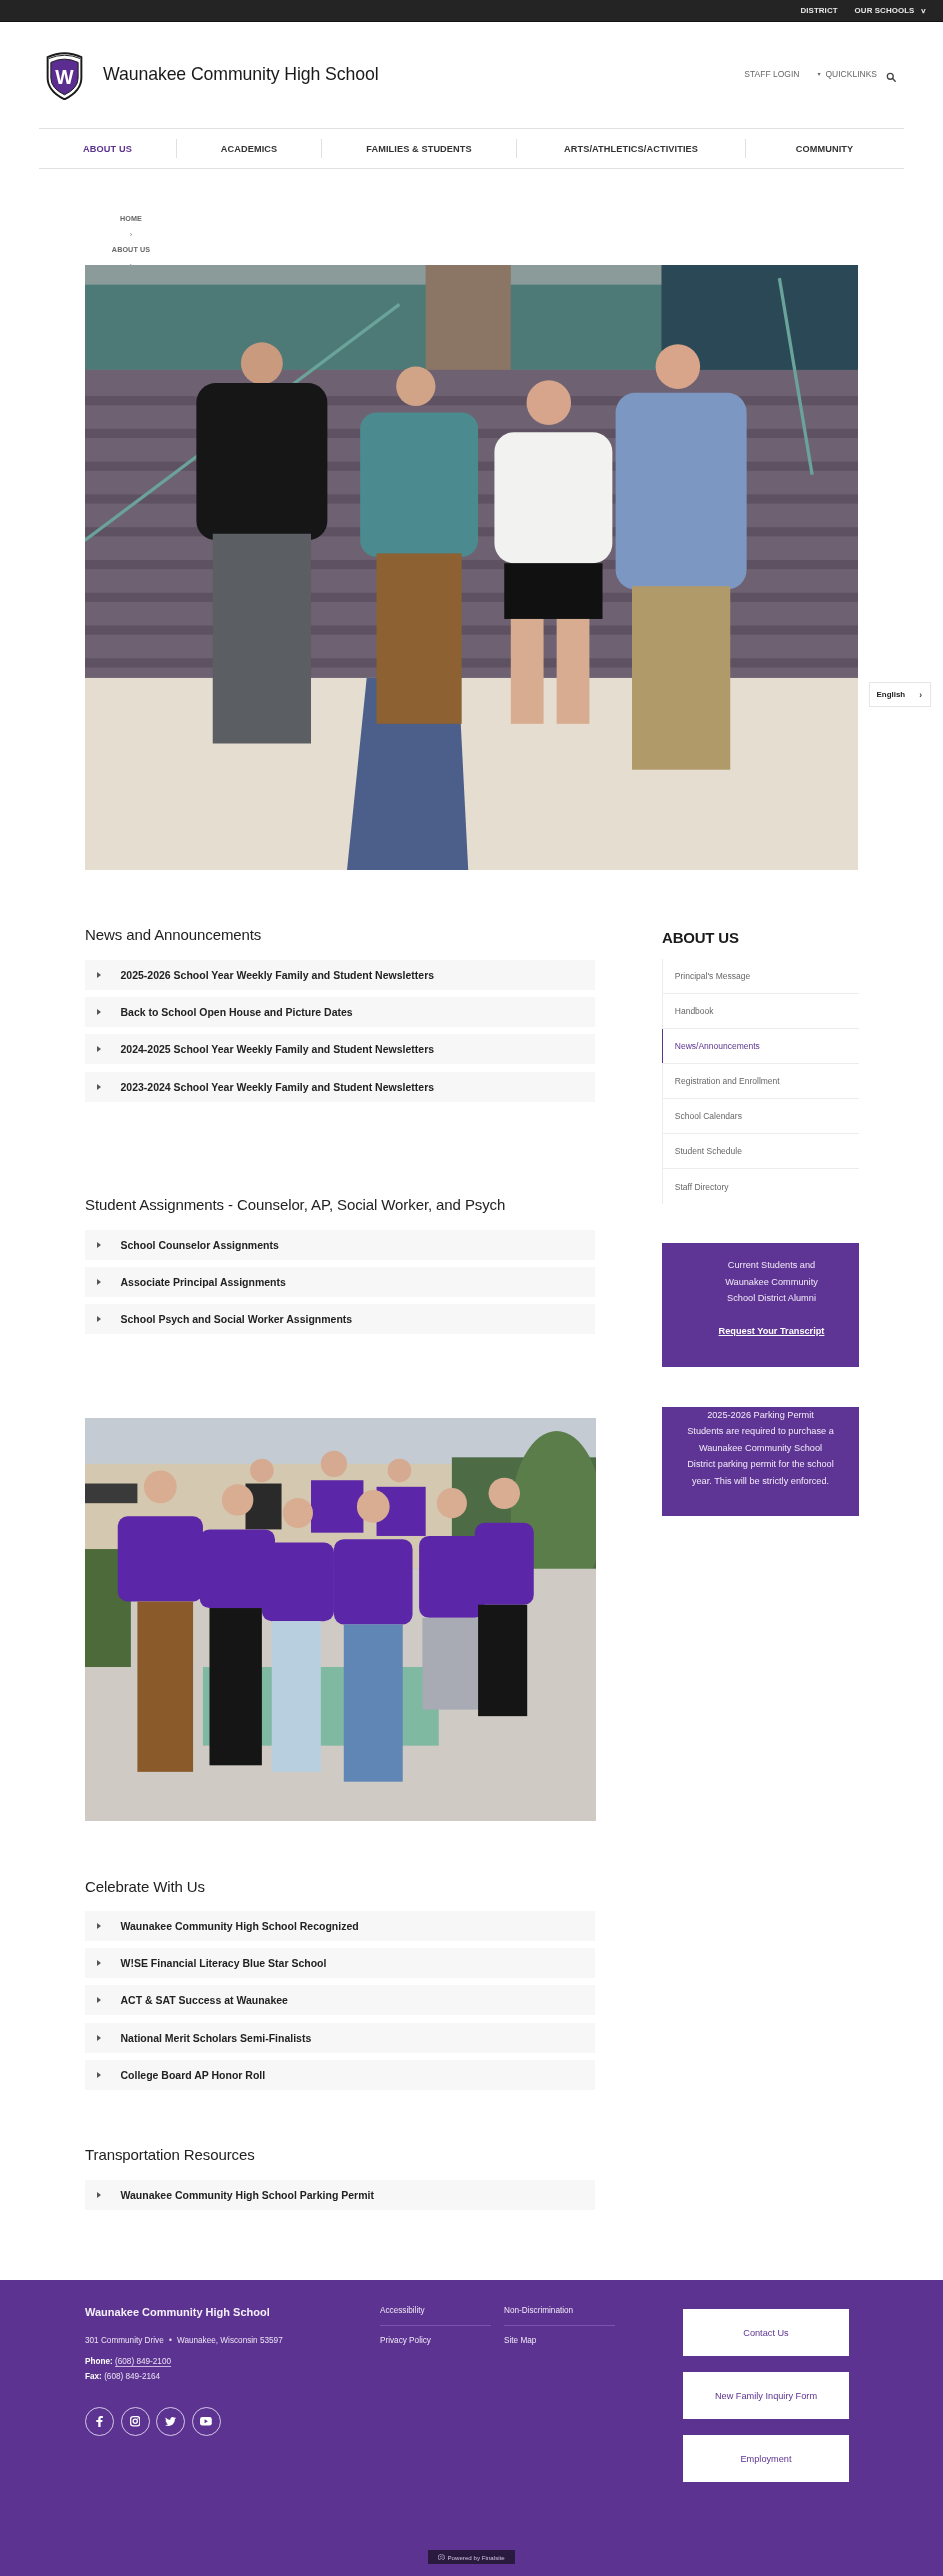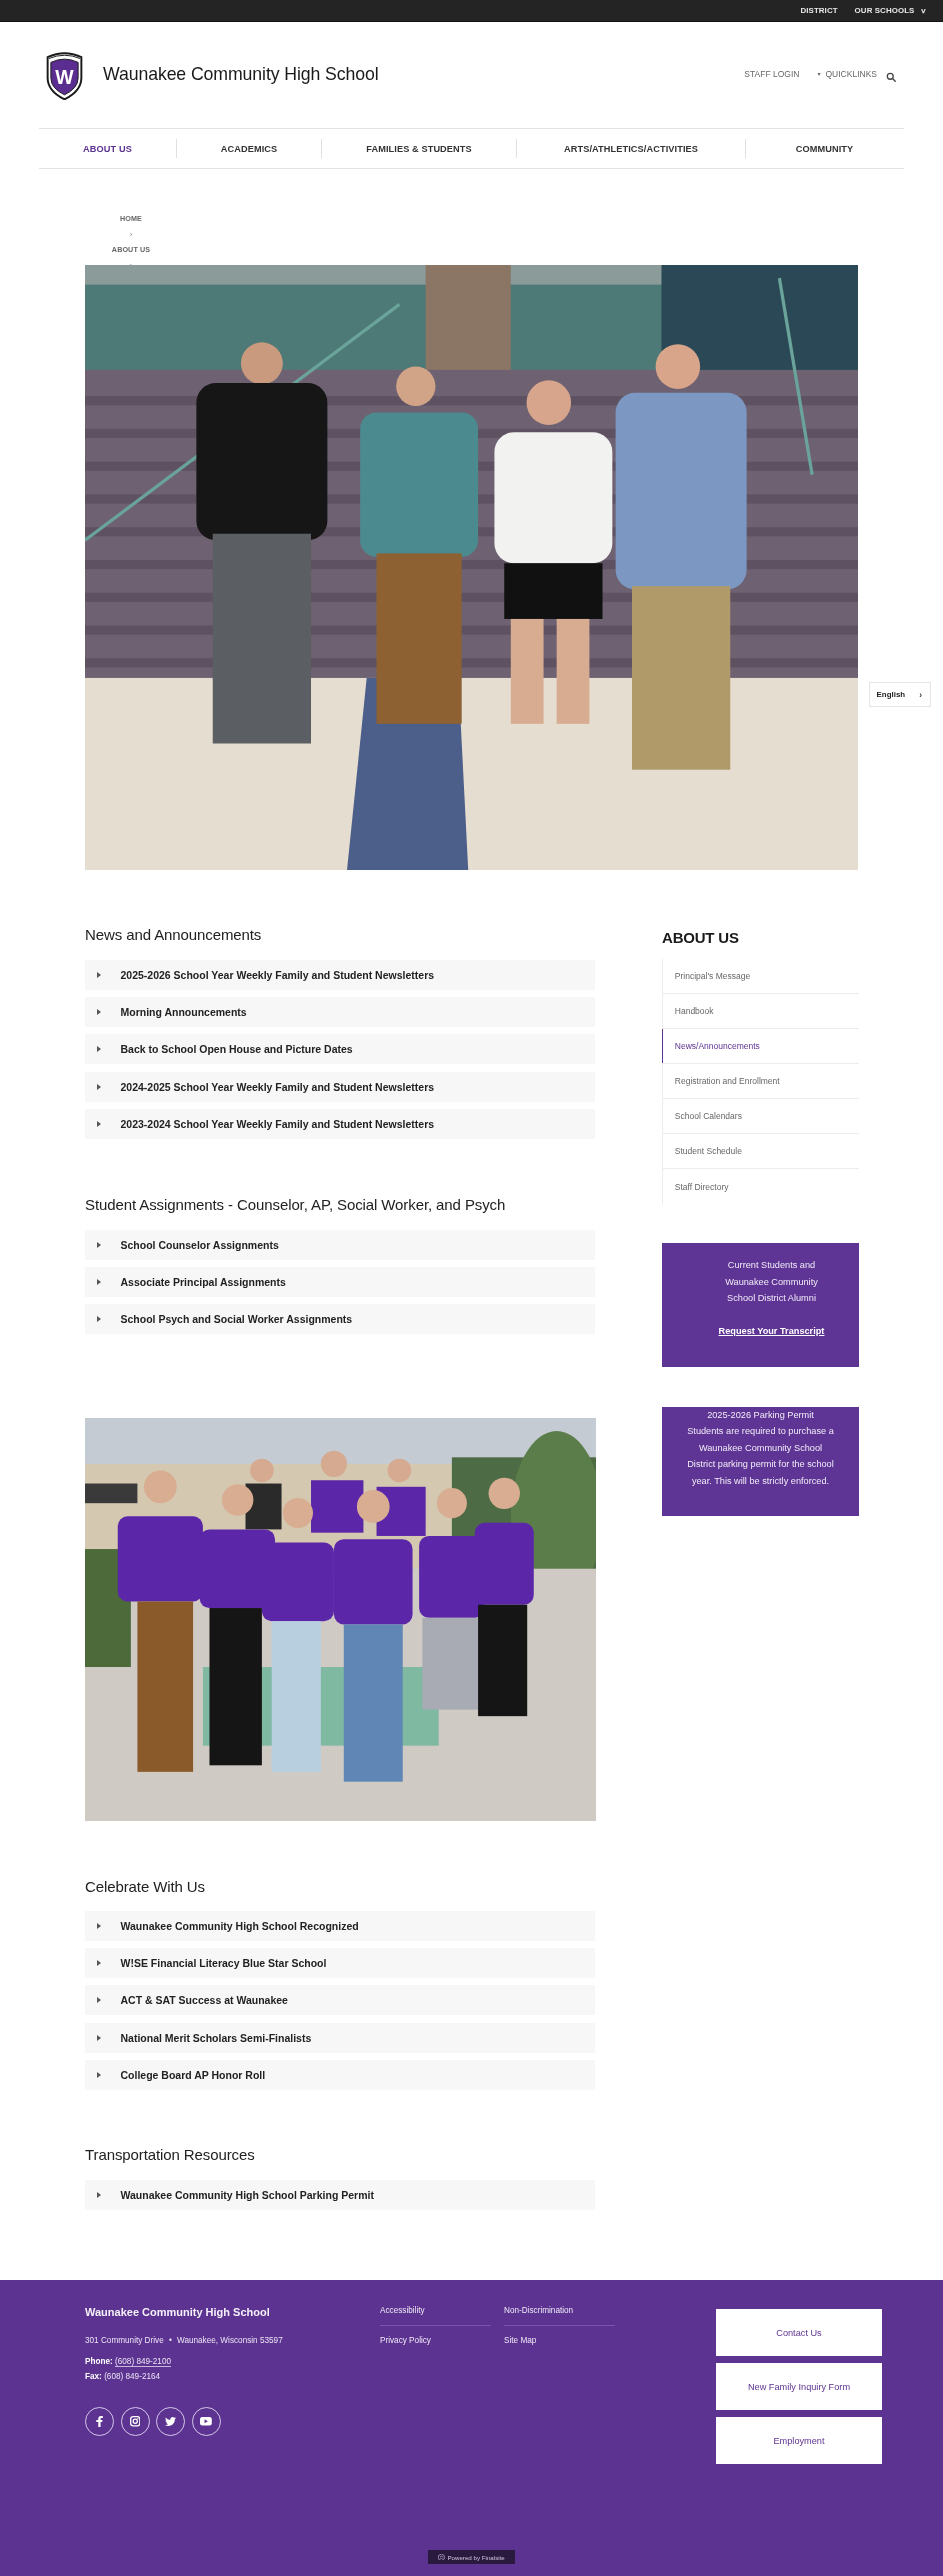--- a/index.html
+++ b/index.html
@@ -66,21 +66,21 @@
   .f-addr .dot { margin: 0 5.2px; }
   .f-phone { position: absolute; left: 85px; top: 77px; font-size: 8.2px; color: #ece4f5; }
   .f-fax { position: absolute; left: 85px; top: 92px; font-size: 8.2px; color: #ece4f5; }
   .f-phone b, .f-fax b { color: #fff; }
   .f-phone .num { border-bottom: 0.7px solid #c9b7e0; }
   .socials { position: absolute; left: 85px; top: 127px; display: flex; gap: 6.6px; }
   .social { width: 29px; height: 29px; border: 1px solid #d6c8ea; border-radius: 50%; display: flex; align-items: center; justify-content: center; }
   .f-links { position: absolute; left: 380px; top: 15.7px; width: 242px; display: grid; grid-template-columns: 111px 111px; column-gap: 13px; }
   .f-links .fl { font-size: 8.2px; color: #f0eaf7; height: 30px; display: flex; align-items: center; }
   .f-links .fl.top { border-bottom: 1px solid #7b55ad; }
-  .f-btns { position: absolute; left: 716px; top: 29px; width: 166px; display: flex; flex-direction: column; gap: 7px; }
+  .f-btns { position: absolute; left: 683px; top: 29px; width: 166px; display: flex; flex-direction: column; gap: 16px; }
   .f-btn { height: 47px; background: #fff; display: flex; align-items: center; justify-content: center; color: #5c3390; font-size: 9.2px; }
   .powered { position: absolute; left: 428px; top: 270px; width: 87px; height: 14.4px; background: #2b1a40; display: flex; align-items: center; justify-content: center; gap: 2.6px; font-size: 6.2px; color: #cfc3de; }
 </style>
 </head>
 <body>
 
 <div class="topbar">
   <div class="links">
     <a class="link">
         <span>DISTRICT</span>
@@ -177,24 +177,20 @@
 <div class="lang">
   <span>English</span>
   <span class="arrow">›</span>
 </div>
 
 <h2 class="section-title" style="top:926px;">News and Announcements</h2>
 <div class="accordion" style="top:960px;">
   <div class="acc-row">
       <span class="tri"></span>
       <span class="lbl">2025-2026 School Year Weekly Family and Student Newsletters</span>
-    </div>
-  <div class="acc-row">
-      <span class="tri"></span>
-      <span class="lbl">Morning Announcements</span>
     </div>
   <div class="acc-row">
       <span class="tri"></span>
       <span class="lbl">Back to School Open House and Picture Dates</span>
     </div>
   <div class="acc-row">
       <span class="tri"></span>
       <span class="lbl">2024-2025 School Year Weekly Family and Student Newsletters</span>
     </div>
   <div class="acc-row">

